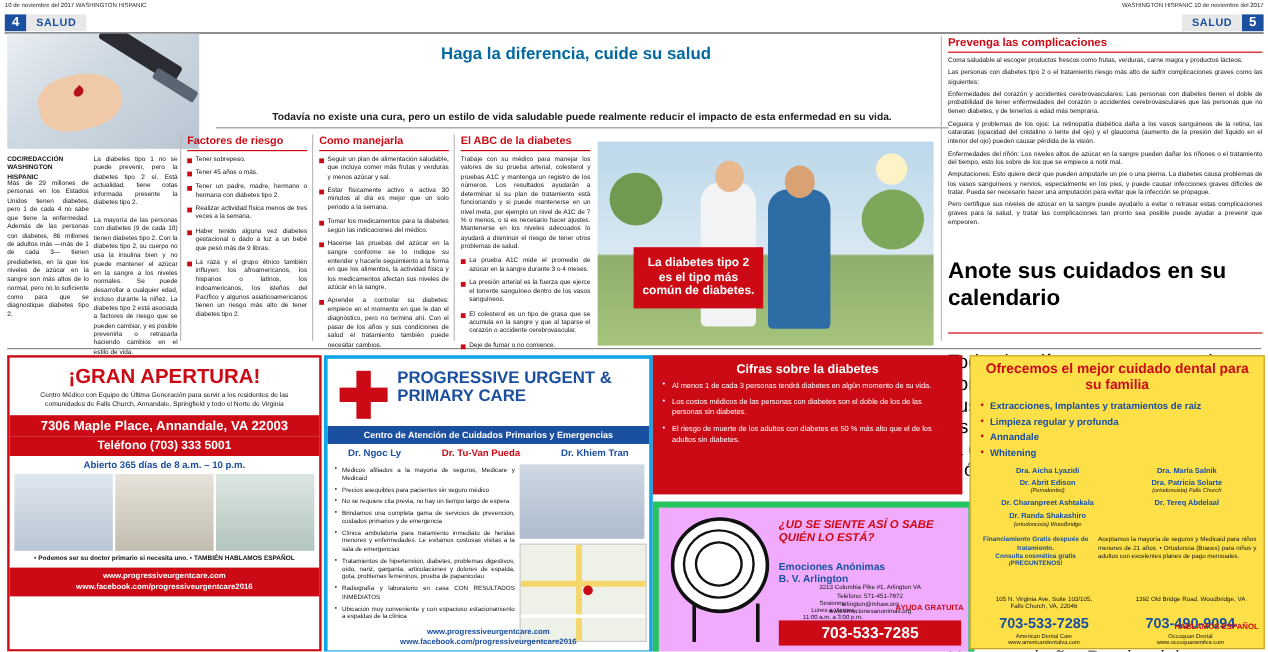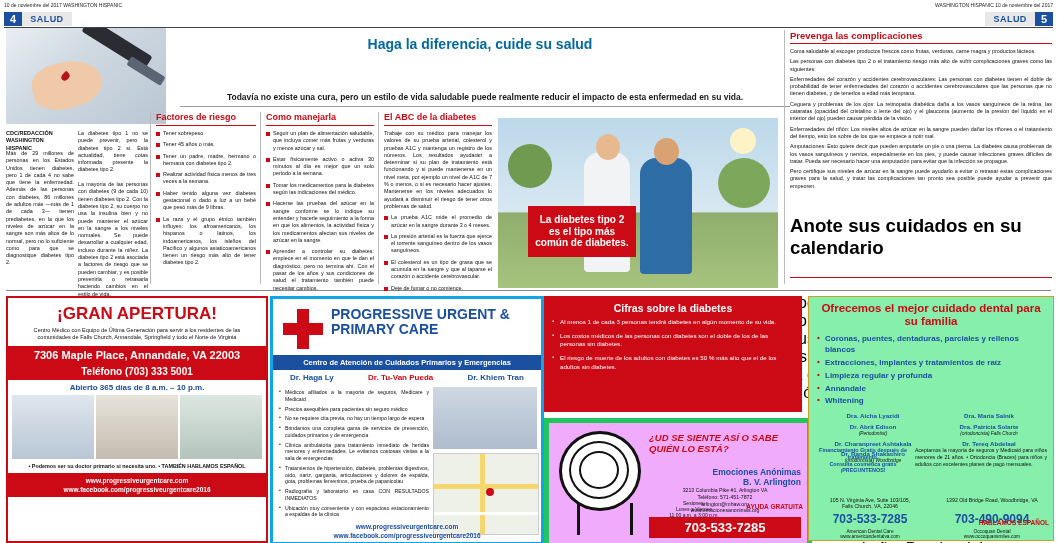--- a/index.html
+++ b/index.html
@@ -105,26 +105,26 @@
   .ad-cifras li{position:relative;padding-left:8px;margin-bottom:5px;}
   .ad-cifras li:before{content:"•";position:absolute;left:0;top:-1px;}
 
   .ad-ea{position:absolute;left:544px;top:122px;width:258px;height:121px;border:5px solid #22c55e;background:#f0abfc;}
   .ad-ea .face{position:absolute;left:10px;top:8px;width:86px;height:104px;}
   .ad-ea .head{position:absolute;left:0;top:0;width:76px;height:74px;border-radius:50%;border:3px solid #111;background:#fff;}
   .ad-ea .scribble{position:absolute;left:10px;top:10px;width:56px;height:54px;border-radius:50%;border:2px solid #111;}
   .ad-ea .scribble2{position:absolute;left:20px;top:20px;width:36px;height:34px;border-radius:50%;border:2px solid #111;}
   .ad-ea .legs{position:absolute;left:18px;top:72px;width:50px;height:32px;border-left:3px solid #111;border-right:3px solid #111;}
   .ad-ea .ttl{position:absolute;left:100px;top:10px;width:152px;color:#cc0a15;font-weight:bold;font-size:9.5px;font-style:italic;line-height:1.15;}
-  .ad-ea .name{position:absolute;left:100px;top:44px;width:152px;color:#1b4fa0;font-weight:bold;font-size:8.5px;text-align:right;line-height:1.2;}
+  .ad-ea .name{position:absolute;left:100px;top:44px;width:152px;color:#1b4fa0;font-weight:bold;font-size:8.5px;text-align:left;line-height:1.2;}
   .ad-ea .addr{position:absolute;left:100px;top:64px;width:152px;font-size:5.2px;text-align:center;line-height:1.3;color:#111;}
   .ad-ea .tel{position:absolute;left:100px;bottom:6px;width:152px;background:#cc0a15;color:#fff;font-weight:bold;font-size:13px;text-align:center;padding:3px 0;}
   .ad-ea .ayuda{position:absolute;right:4px;bottom:34px;color:#cc0a15;font-weight:bold;font-size:6.5px;text-align:center;}
 
-  .ad-dental{position:absolute;left:808px;top:0;width:244px;height:243px;border:1px solid #c9a227;background:#86efac;}
+  .ad-dental{position:absolute;left:808px;top:0;width:244px;height:243px;border:1px solid #c9a227;background:#fde047;}
   .ad-dental .ttl{color:#cc0a15;font-weight:bold;font-size:11.5px;text-align:center;padding:5px 6px 0 6px;line-height:1.15;}
   .ad-dental ul{margin:6px 0 0 0;padding:0 8px;list-style:none;color:#1b4fa0;font-weight:bold;font-size:8px;line-height:1.35;}
   .ad-dental ul li{position:relative;padding-left:8px;margin-bottom:2px;}
   .ad-dental ul li:before{content:"•";position:absolute;left:0;top:-1px;color:#cc0a15;}
   .ad-dental .docs{display:flex;flex-wrap:wrap;margin-top:5px;padding:0 6px;}
   .ad-dental .doc{width:50%;text-align:center;font-size:6.2px;color:#1b4fa0;font-weight:bold;line-height:1.25;margin-bottom:3px;}
   .ad-dental .doc small{display:block;color:#111;font-weight:normal;font-size:4.8px;font-style:italic;}
   .ad-dental .promo{position:absolute;left:6px;top:150px;width:96px;font-size:5.4px;color:#1b4fa0;font-weight:bold;line-height:1.25;text-align:center;}
   .ad-dental .accept{position:absolute;left:106px;top:150px;width:132px;font-size:5.2px;line-height:1.3;text-align:justify;color:#111;}
   .ad-dental .addr{position:absolute;left:0;bottom:30px;width:244px;display:flex;font-size:5.2px;text-align:center;color:#111;}
@@ -264,21 +264,21 @@
       <div class="note">• Podemos ser su doctor primario si necesita uno.  • TAMBIÉN HABLAMOS ESPAÑOL</div>
       <div class="web" style="white-space:pre-line">www.progressiveurgentcare.com
 www.facebook.com/progressiveurgentcare2016</div>
     </div>
 
     <div class="ad-prog">
       <div class="cross"></div>
       <div class="ttl">PROGRESSIVE URGENT &amp; PRIMARY CARE</div>
       <div class="bar">Centro de Atención de Cuidados  Primarios y Emergencias</div>
       <div class="docs">
-        <span>Dr. Haga Ly</span>
+        <span>Dr. Ngoc Ly</span>
         <span class="red">Dr. Tu-Van Pueda</span>
         <span>Dr. Khiem Tran</span>
       </div>
       <ul>
         <li>Médicos afiliados a la mayoría de seguros, Medicare y Medicaid</li>
         <li>Precios asequibles para pacientes sin seguro médico</li>
         <li>No se requiere cita previa, no hay un tiempo largo de espera</li>
         <li>Brindamos una completa gama de servicios de prevención, cuidados primarios y de emergencia</li>
         <li>Clínica ambulatoria para tratamiento inmediato de heridas menores y enfermedades. Le evitamos costosas visitas a la sala de emergencias</li>
         <li>Tratamientos de hipertensión, diabetes, problemas digestivos, oído, nariz, garganta, articulaciones y dolores de espalda, gota, problemas femeninos, prueba de papanicolau</li>
@@ -322,21 +322,20 @@
       <div class="ayuda" style="white-space:pre-line">AYUDA GRATUITA</div>
       <div style="position:absolute;left:100px;bottom:26px;width:90px;font-size:5px;text-align:center;color:#111;white-space:pre-line">Sesiones:
 Lunes a Viernes
 11:00 a.m. a 3:00 p.m.</div>
       <div class="tel">703-533-7285</div>
     </div>
 
     <div class="ad-dental">
       <div class="ttl">Ofrecemos el mejor cuidado dental para su familia</div>
       <ul>
-        <li>Coronas, puentes, dentaduras, parciales y rellenos blancos</li>
         <li>Extracciones, Implantes y tratamientos de raíz</li>
         <li>Limpieza regular y profunda</li>
         <li>Annandale</li>
         <li>Whitening</li>
       </ul>
       <div class="docs">
         <div class="doc">
           <span>Dra. Aicha Lyazidi</span>
           <small></small>
         </div>

